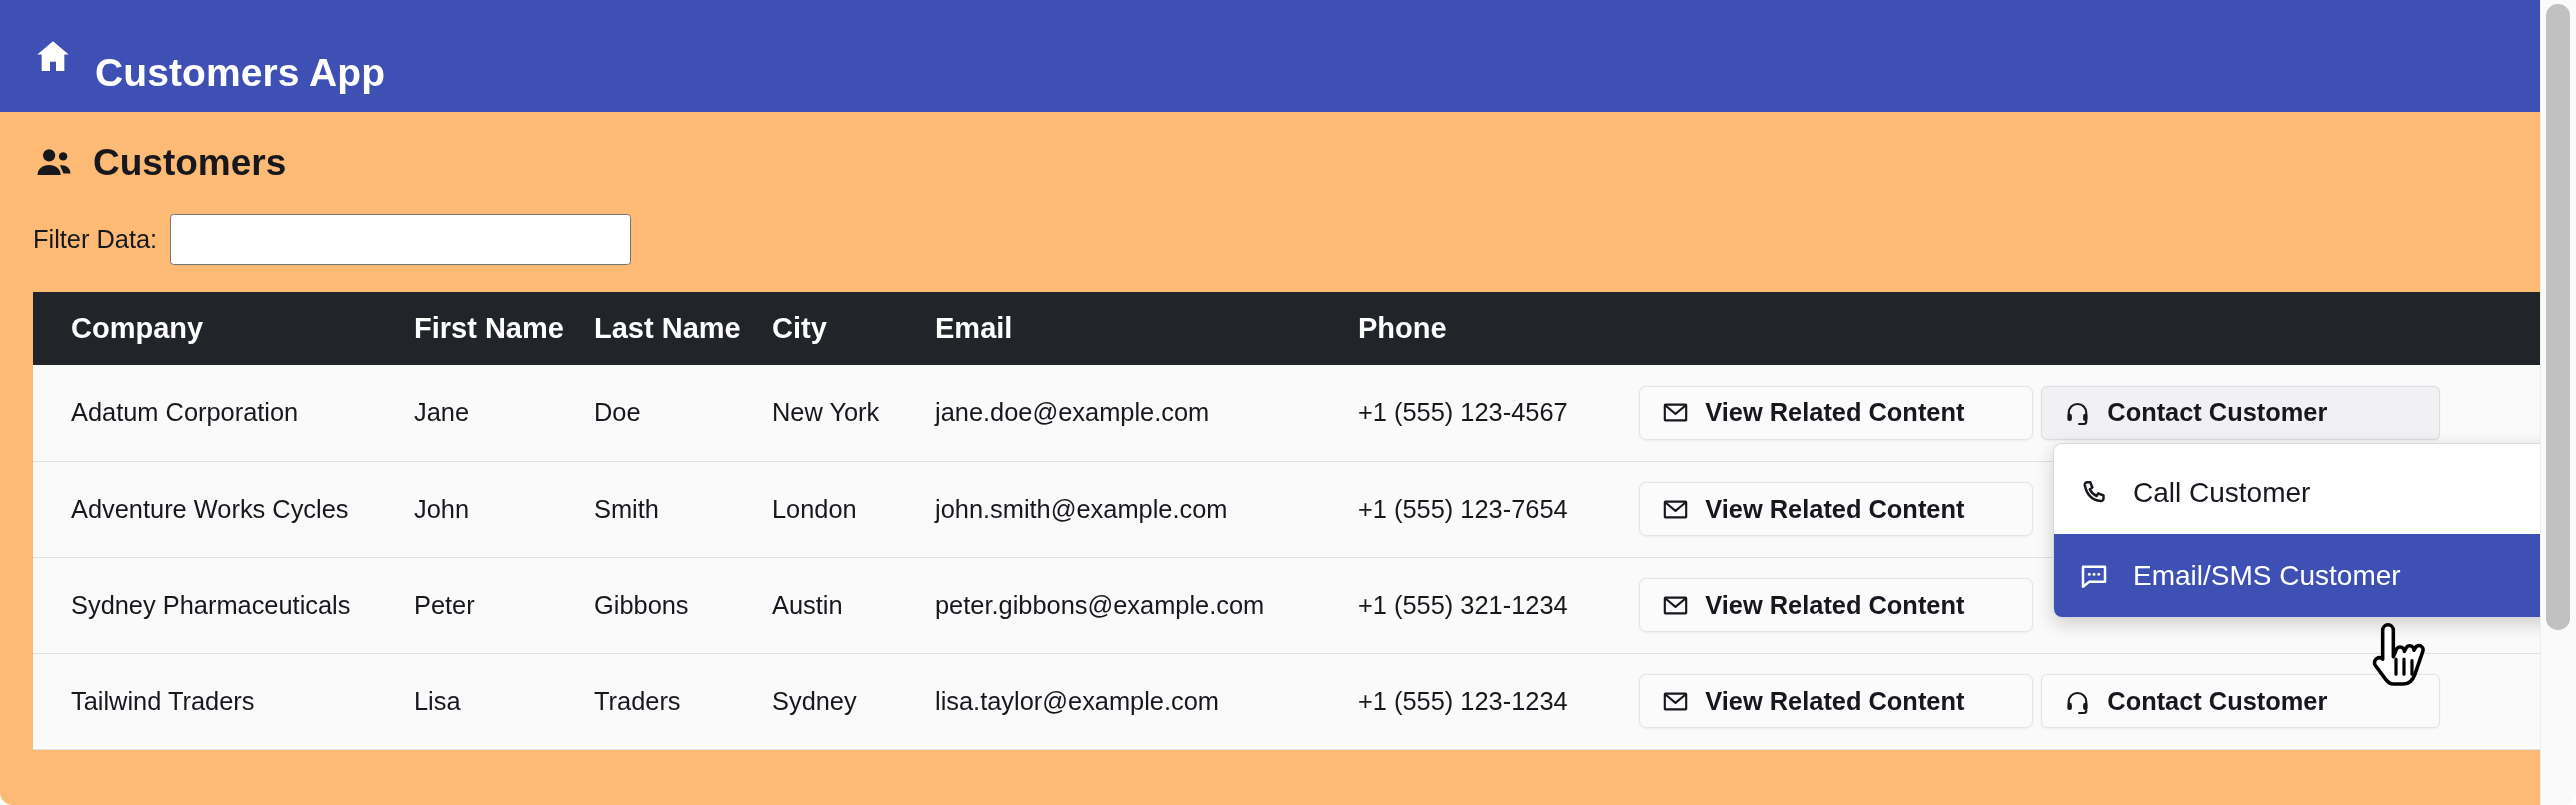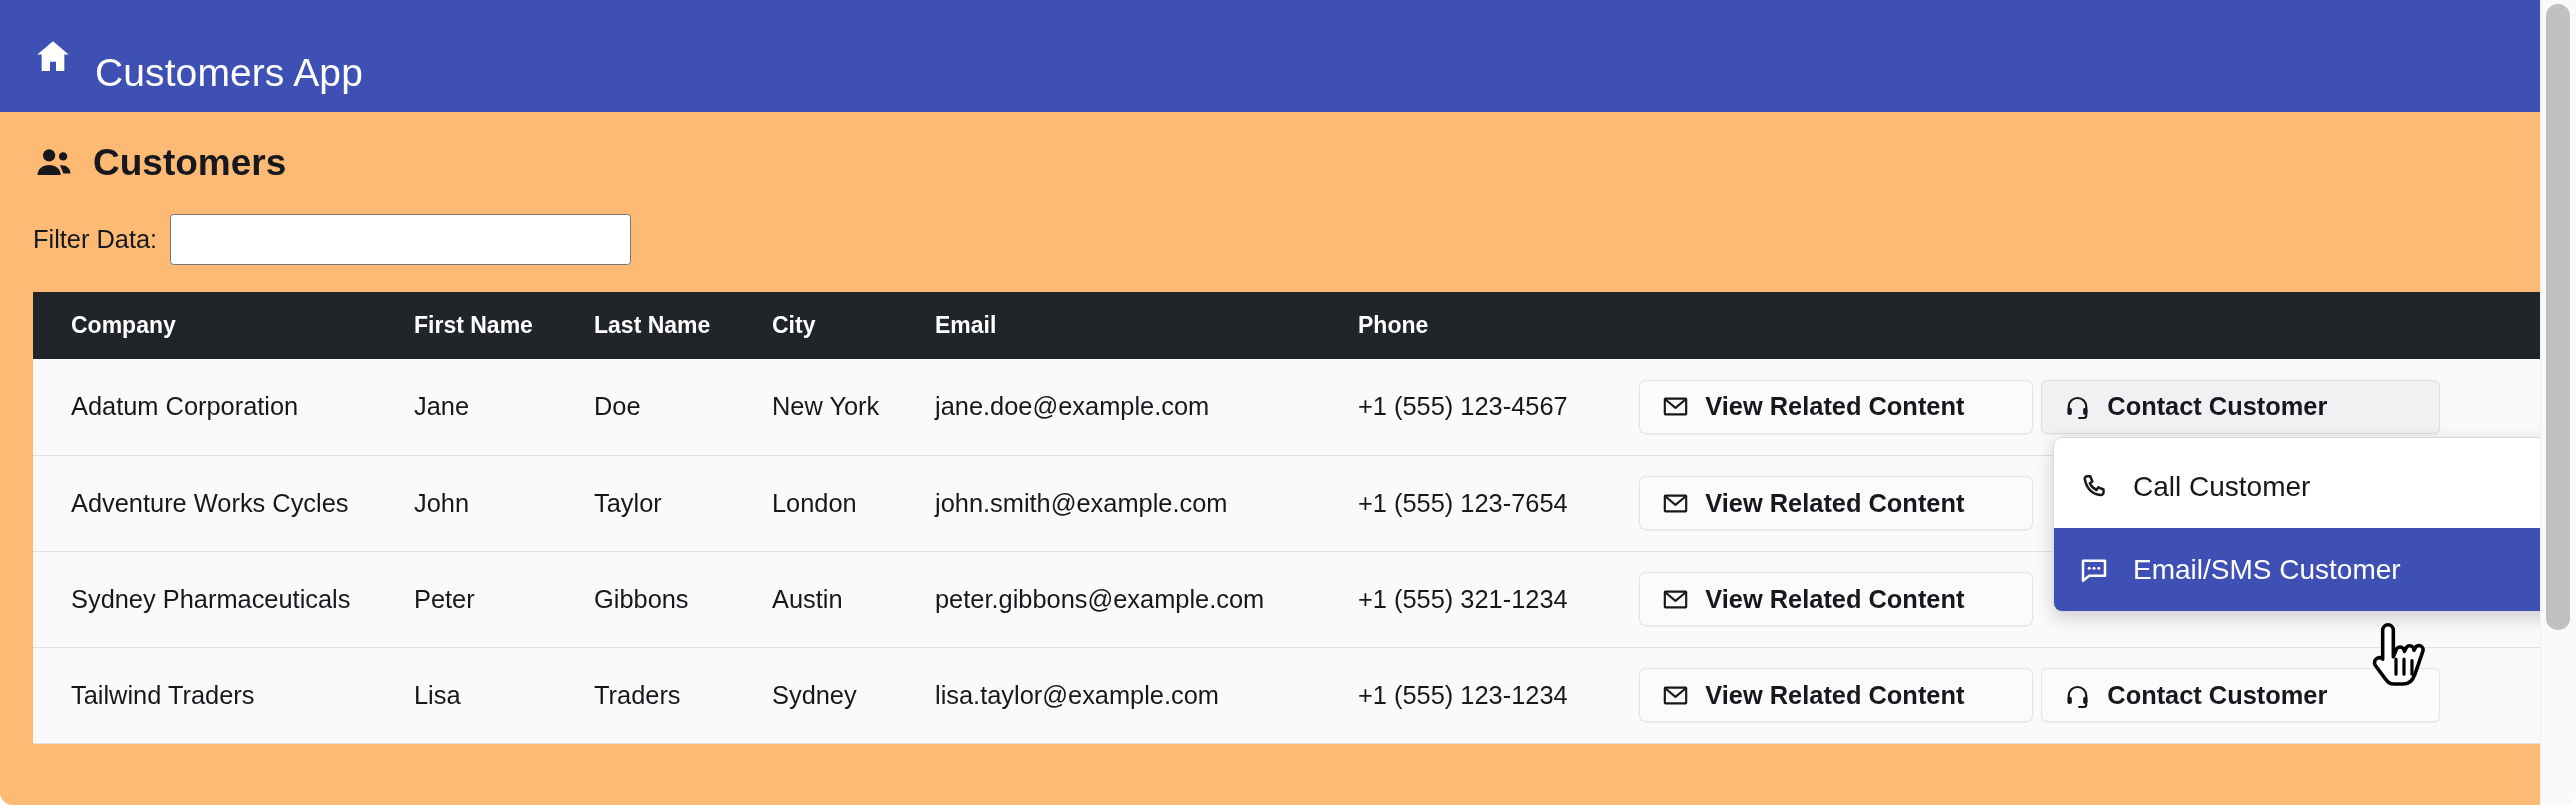--- a/index.html
+++ b/index.html
@@ -27,21 +27,21 @@
     height: 112px;
     background: #3f50b5;
     display: flex;
     align-items: center;
     padding: 0 0 0 33px;
     width: 2540px;
   }
   .appbar-title {
     color: #ffffff;
     font-size: 39px;
-    font-weight: normal;
+    font-weight: bold;
     letter-spacing: 0.1px;
     margin-left: 22px;
     line-height: 1;
     margin-top: 32px;
   }
   .home-icon { display: block; width: 40px; height: 40px; }
 
   
   .page {
     padding: 0 0 0 33px;
@@ -94,21 +94,21 @@
     width: 2507px;
   }
   table.grid {
     border-collapse: collapse;
     width: 2507px;
     table-layout: fixed;
   }
   table.grid thead th {
     background: #212529;
     color: #ffffff;
-    font-size: 23px;
+    font-size: 29px;
     font-weight: bold;
     text-align: left;
     padding: 20px 0 20px 0;
     height: 67px;
     vertical-align: middle;
   }
   table.grid thead th:first-child { padding-left: 38px; }
 
   table.grid tbody td {
     font-size: 25.4px;
@@ -336,21 +336,21 @@
                   </span>
                   <span>Email/SMS Customer</span>
                 </div>
               </div>
             </td>
           </tr>
 
           <tr>
             <td>Adventure Works Cycles</td>
             <td>John</td>
-            <td>Taylor</td>
+            <td>Smith</td>
             <td>London</td>
             <td>john.smith@example.com</td>
             <td>+1 (555) 123-7654</td>
             <td class="actions-cell">
               <div class="actions-inner">
                 <button class="btn btn-related">
                   <span>
                     <svg width="27" height="27" viewBox="0 0 24 24" fill="none" stroke="#16181d" stroke-width="1.9" stroke-linejoin="round" aria-hidden="true">
                       <rect x="2.5" y="5" width="19" height="14" rx="0.6"></rect>
                       <path d="M2.8 5.6 12 13.2 21.2 5.6"></path>

